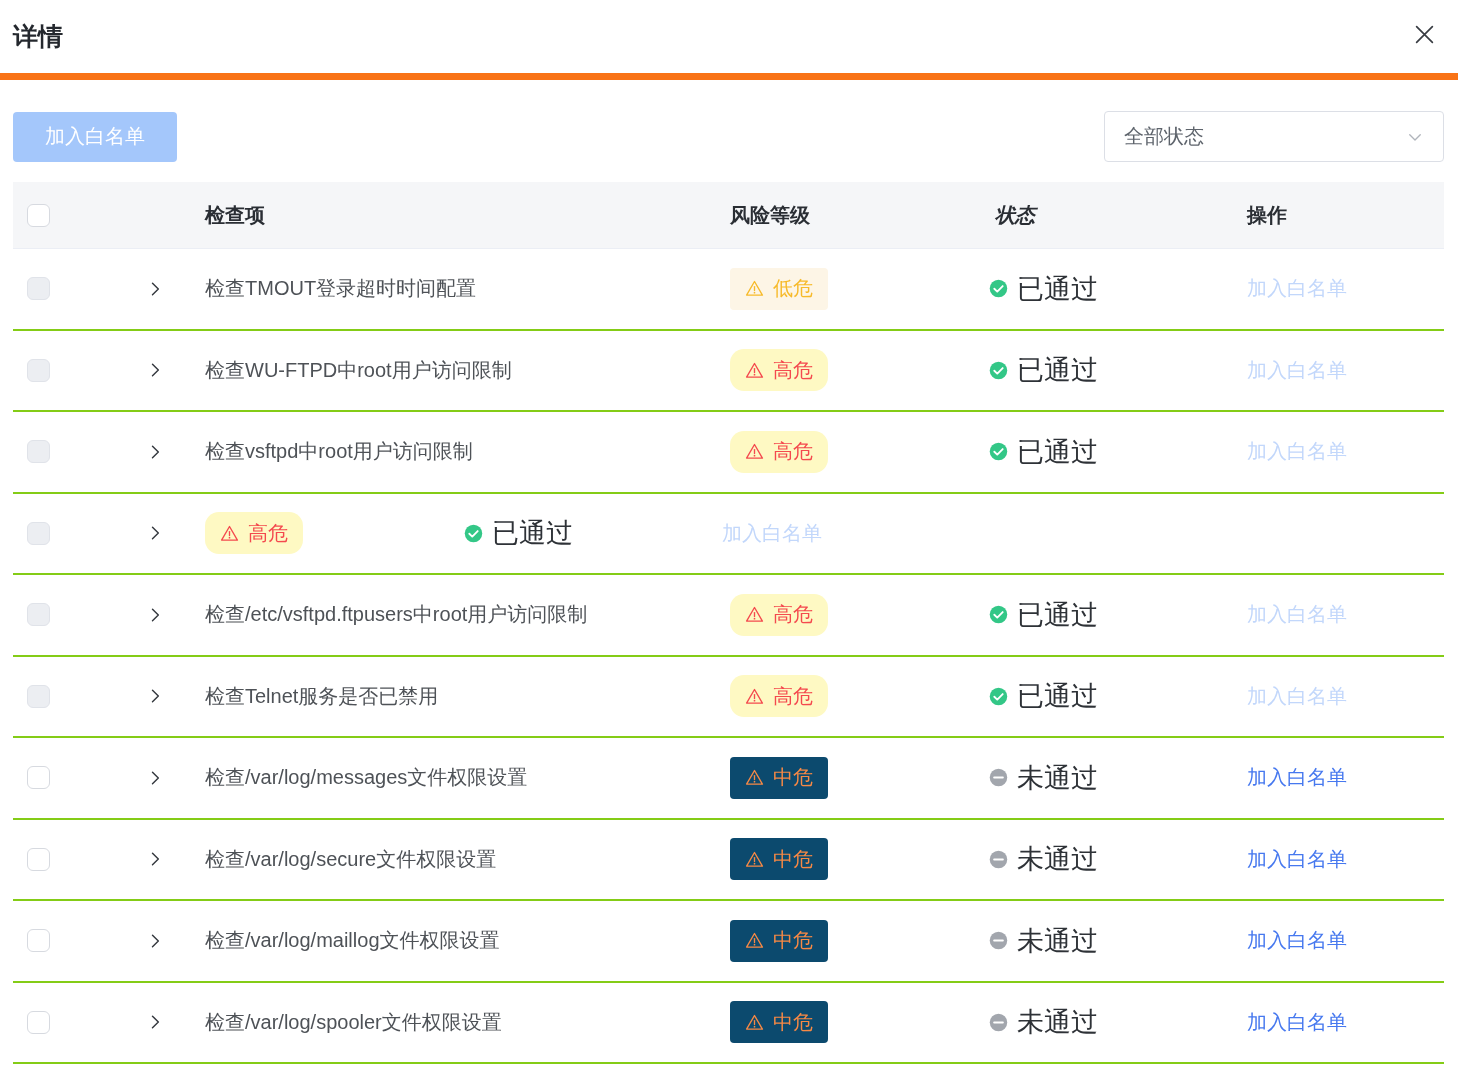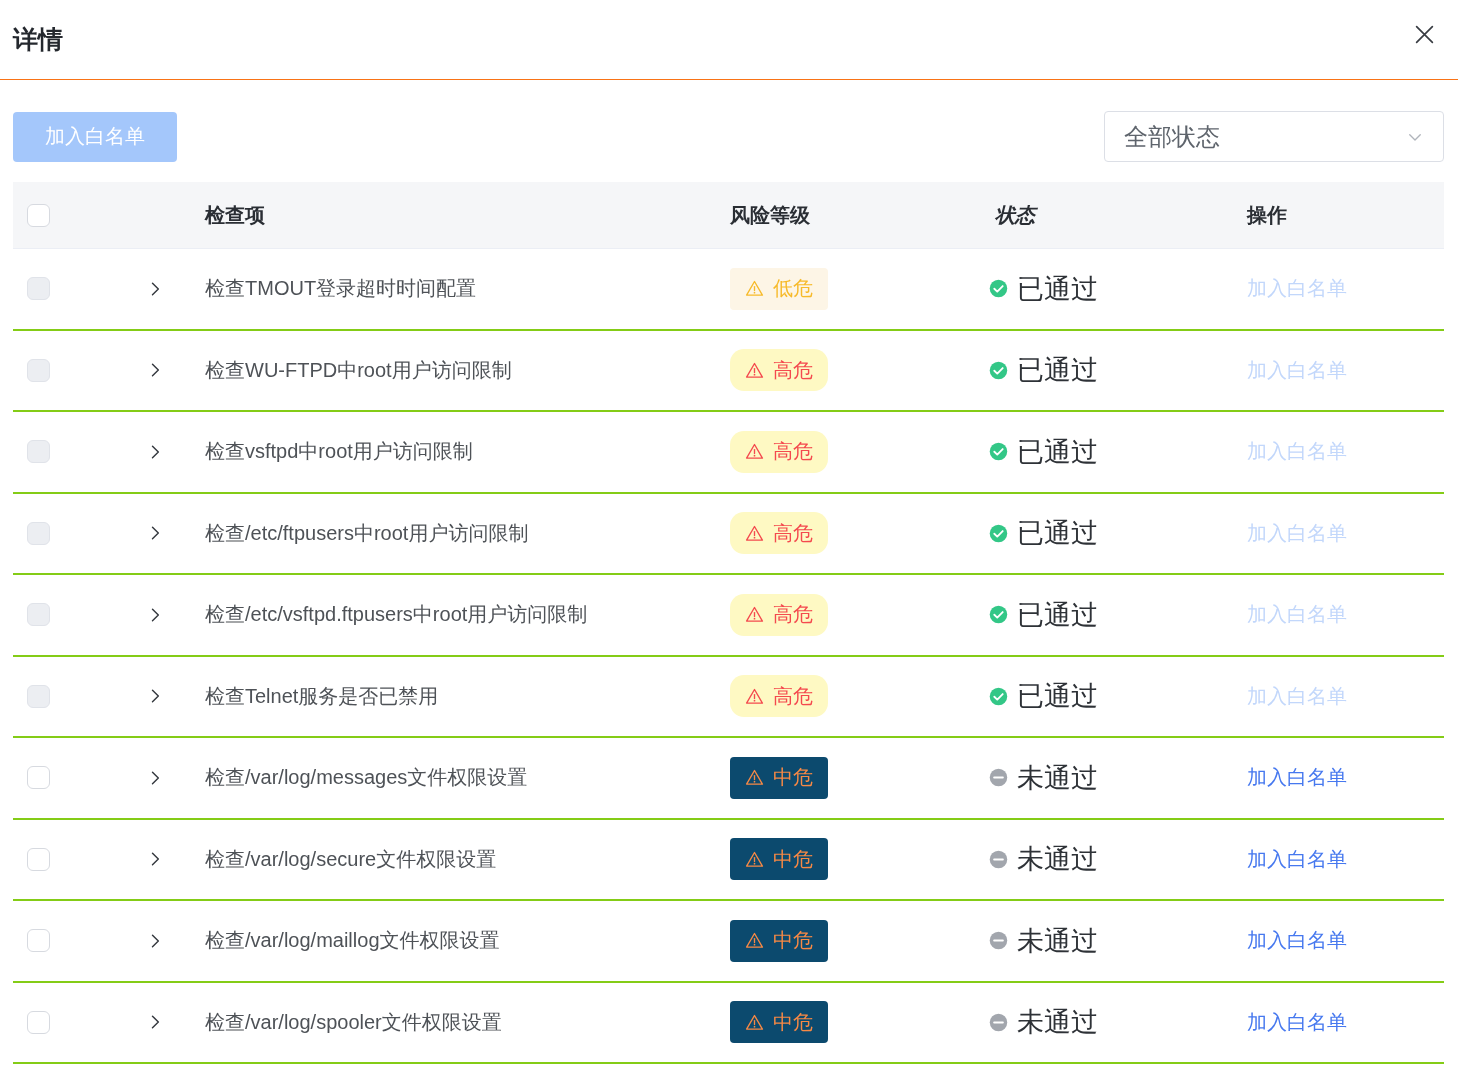--- a/index.html
+++ b/index.html
@@ -8,21 +8,21 @@
     background: #ffffff;
     font-family: "Liberation Sans", "DejaVu Sans", sans-serif;
     overflow: hidden;
   }
   
   .modal-header {
     position: relative;
     height: 80px;
     padding-left: 13px;
     display: flex; align-items: center;
-    border-bottom: 1px solid #f97316;
+    border-bottom: 7px solid #f97316;
   }
   .modal-title { font-size: 25px; font-weight: 700; color: #24282E; }
   .close-btn {
     position: absolute; top: 19px; right: 19px;
     width: 30px; height: 30px;
     background: none; border: none; cursor: pointer;
     display: flex; align-items: center; justify-content: center;
   }
   
   .toolbar {
@@ -40,21 +40,21 @@
     cursor: not-allowed;
   }
   .status-select {
     width: 340px; height: 51px;
     border: 1px solid #DCDFE6; border-radius: 4px;
     display: flex; align-items: center; justify-content: space-between;
     padding: 0 19px 0 19px;
     cursor: pointer;
     background: #fff;
   }
-  .status-select .sel-text { font-size: 24px; color: #5E646C; }
+  .status-select .sel-text { font-size: 20px; color: #5E646C; }
   
   .table { margin: 20px 14px 0 13px; width: 1431px; }
   .thead {
     height: 67px;
     background: #F5F6F8;
     display: flex; align-items: center;
     border-bottom: 1px solid #EBEEF5;
   }
   .thead .hlabel { font-size: 20px; font-weight: 700; color: #2A2E34; }
   .trow {
@@ -287,23 +287,20 @@
     <div class="cell-check">
       <span class="checkbox"></span>
     </div>
     <div class="cell-expand">
       <button class="expand-arrow" aria-label="expand">
         <svg width="20" height="20" viewBox="0 0 24 24">
           <path d="M9 5 L16 12 L9 19" stroke="#33373D" stroke-width="1.7" fill="none" stroke-linecap="round" stroke-linejoin="round"></path>
         </svg>
       </button>
     </div>
-    <div class="cell-name">
-      <span class="item-name">检查/etc/ftpusers中root用户访问限制</span>
-    </div>
     <div class="cell-risk">
       <span class="badge">
         <span class="icon">
           <svg width="19" height="19" viewBox="0 0 24 24">
             <path d="M12 3.2 L22 20.3 H2 Z" fill="none" stroke="currentColor" stroke-width="1.7" stroke-linejoin="round"></path>
             <line x1="12" y1="9.6" x2="12" y2="14.4" stroke="currentColor" stroke-width="1.7" stroke-linecap="round"></line>
             <circle cx="12" cy="17.3" r="1.1" fill="currentColor"></circle>
           </svg>
         </span>
         <span>高危</span>

